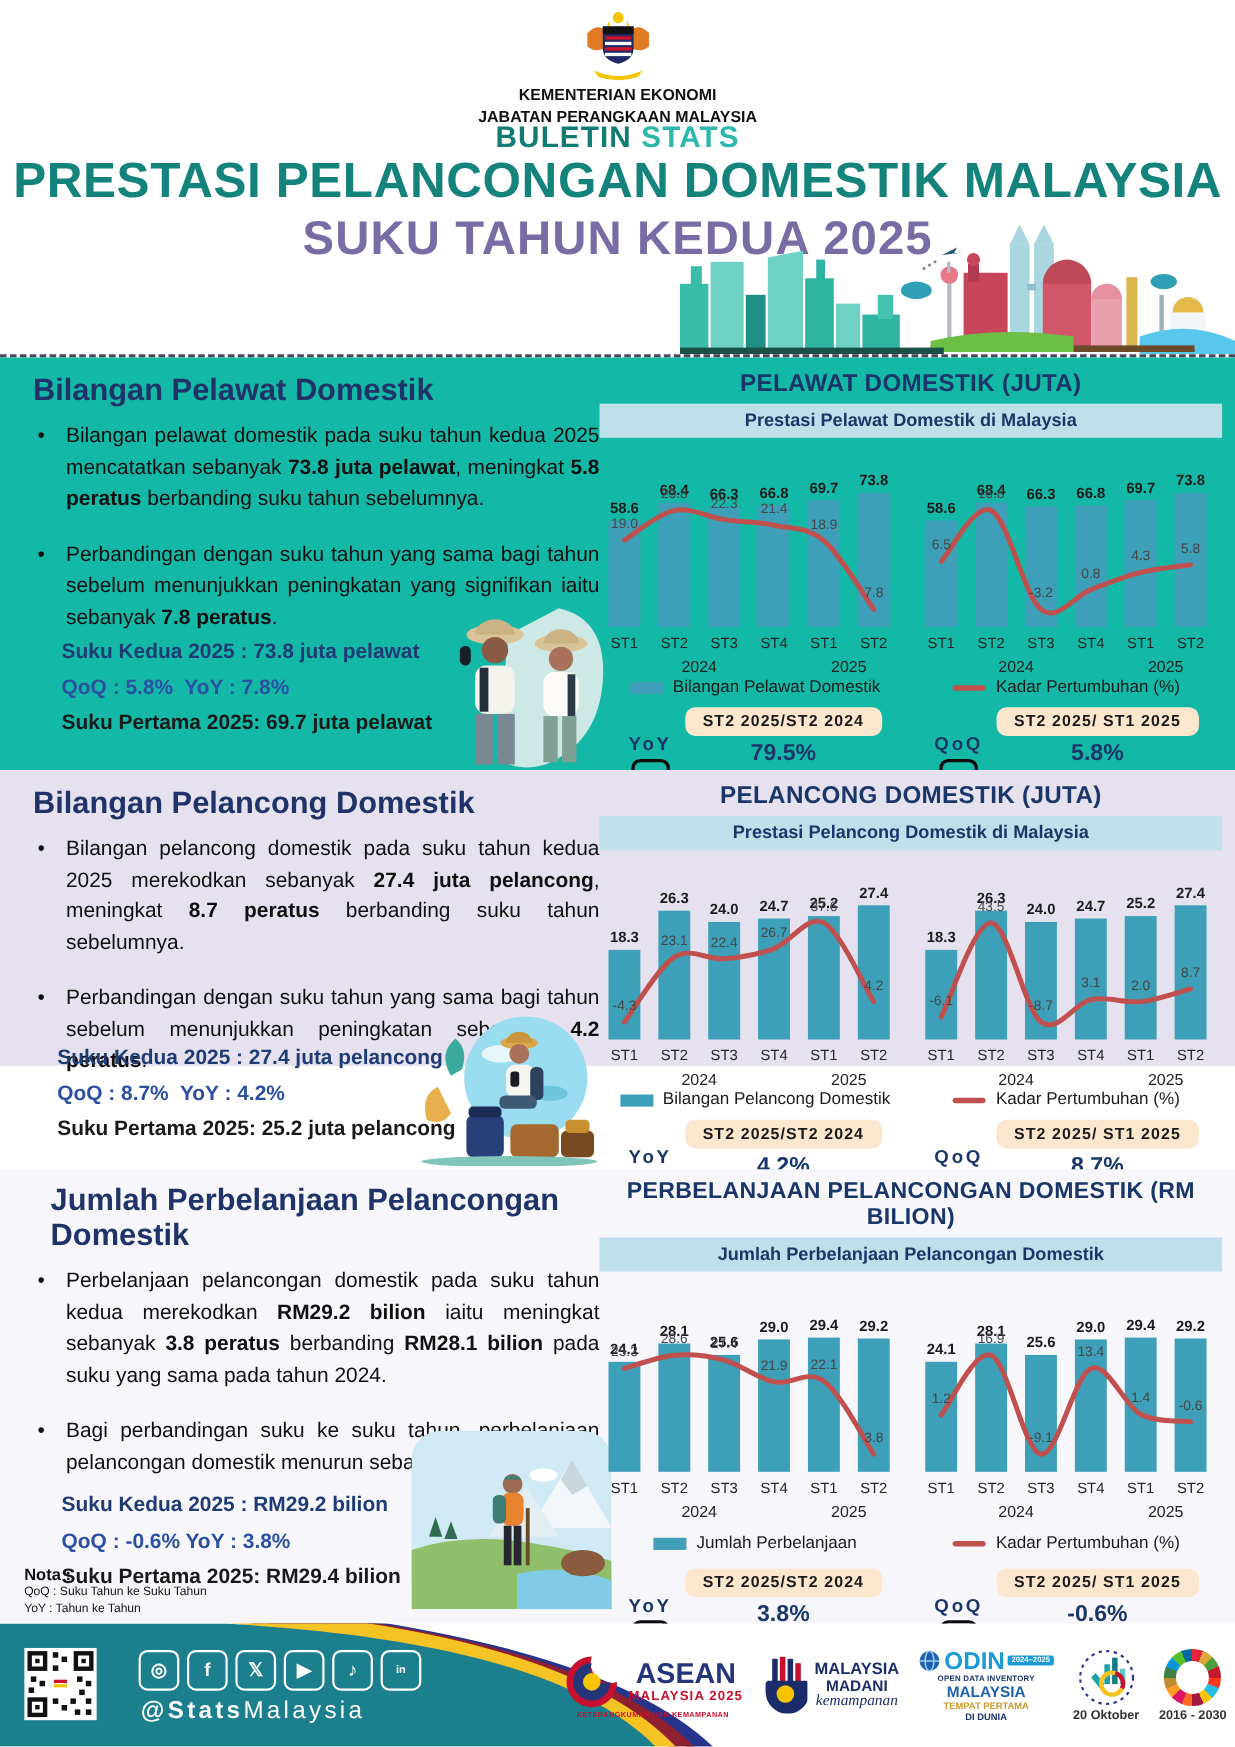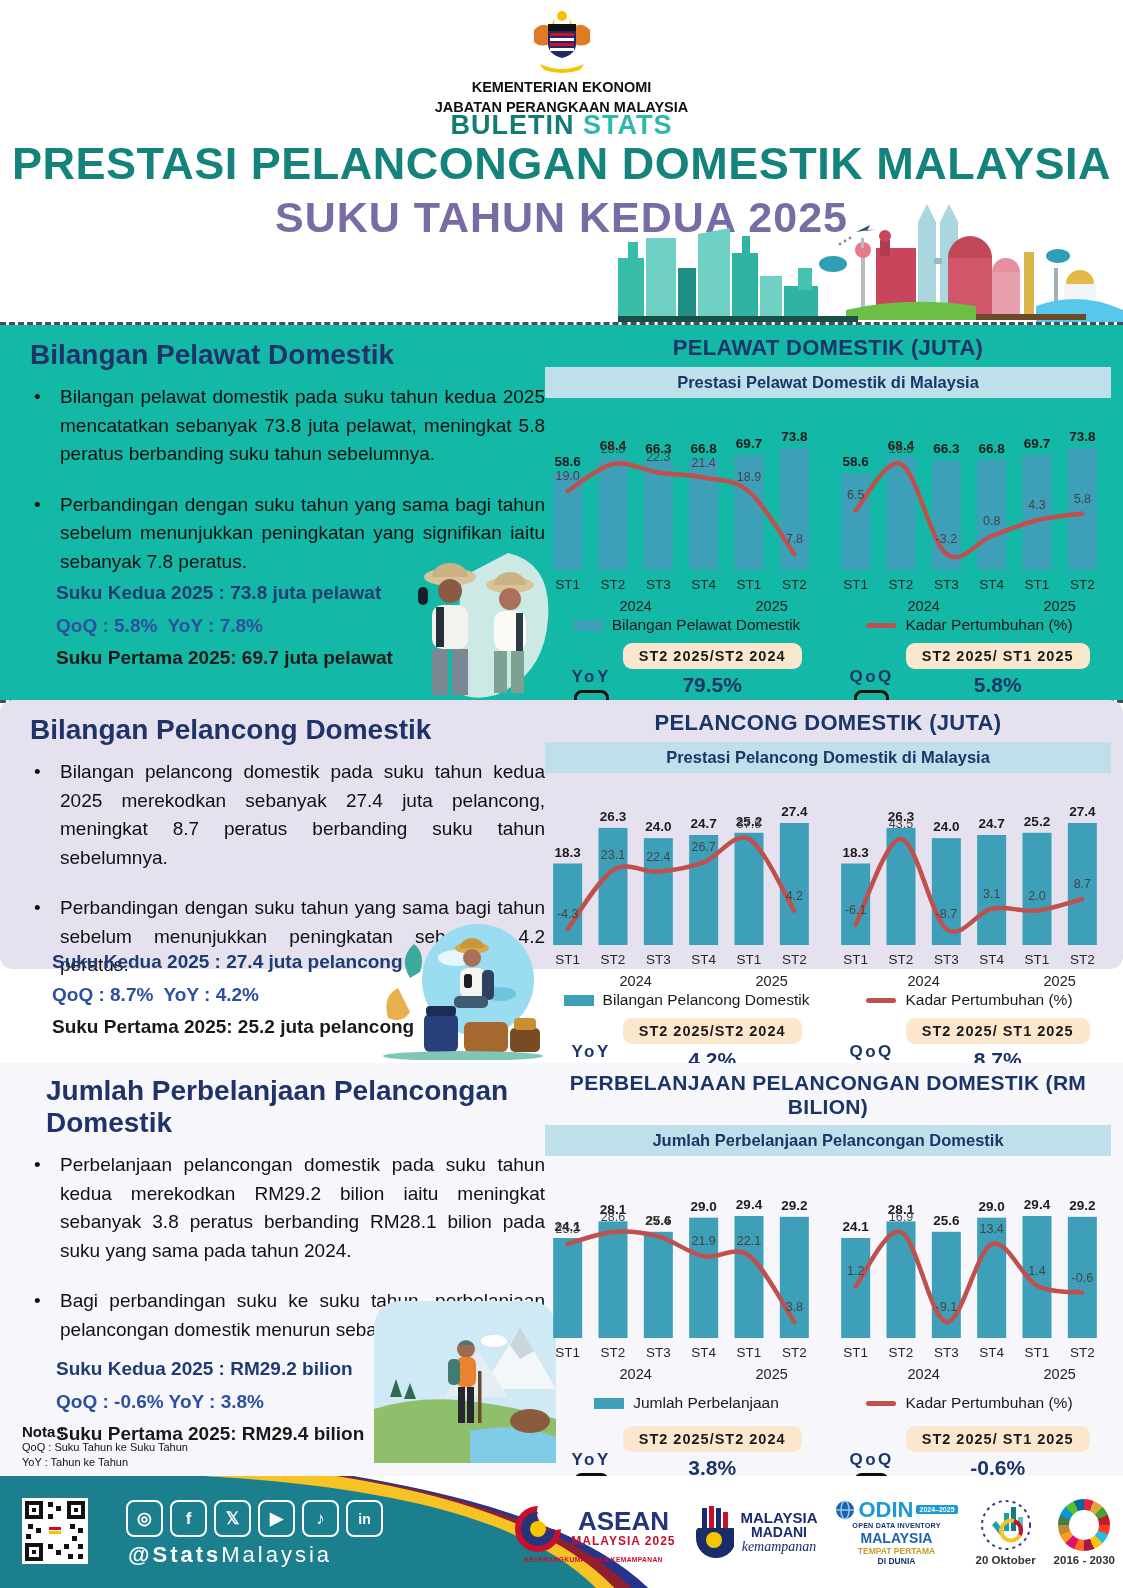--- a/index.html
+++ b/index.html
@@ -15,28 +15,28 @@
   .bulletin .w1{color:#127C74;} .bulletin .w2{color:#2EB8AC;}
   .main-title{position:absolute;left:0;top:138px;width:1123px;text-align:center;
               font-size:45px;font-weight:800;color:#14837C;letter-spacing:.5px;}
   .sub-title{position:absolute;left:0;top:193px;width:1123px;text-align:center;
              font-size:43px;font-weight:800;color:#796CA5;letter-spacing:1px;}
   .skyline{position:absolute;right:0;top:198px;}
   .dash{position:absolute;left:0;width:1123px;border-top:3px dashed #4A4A5E;}
   
   .section{position:absolute;left:0;width:1123px;}
   .sec1{top:325px;height:375px;background:#14b8a6;}
-  .sec2{top:700px;height:269px;background:#E5E1EE;border-radius:13px;}
+  .sec2{top:700px;height:269px;background:#E5E1EE;}
   .sec3{top:1063px;height:413px;background:#F7F6FB;}
   .h2{position:absolute;font-size:28px;font-weight:800;color:#1F3368;line-height:1.15;}
   .bullets{position:absolute;width:515px;}
   .bullet{position:relative;padding-left:30px;margin-bottom:22px;
           font-size:19px;color:#101010;text-align:justify;line-height:1.5;}
   .bullet::before{content:"\2022";position:absolute;left:4px;top:0;font-size:19px;color:#101010;}
-  .bullet b{font-weight:400;}
+  .bullet b{font-weight:700;}
   .stats{position:absolute;font-size:19px;font-weight:800;line-height:1.72;}
   .stat-line{white-space:pre-wrap;}
   .st1{color:#1F3B73;} .st2{color:#2B50A1;} .st3{color:#191919;}
   .note{position:absolute;left:22px;bottom:6px;color:#111;}
   .note .nt{font-size:15px;font-weight:800;}
   .note .nl{font-size:11px;line-height:1.35;}
   
   .chartcol{position:absolute;left:545px;width:566px;}
   .c-title{font-size:22px;font-weight:800;color:#1A3668;text-align:center;letter-spacing:.3px;}
   .c-banner{margin-top:6px;height:31px;background:#BFE0EA;display:flex;align-items:center;
@@ -603,21 +603,21 @@
       <circle cx="33" cy="33" r="9" fill="#fff"></circle>
       <rect x="27" y="29" width="12" height="3" fill="#CE1126"></rect>
         <rect x="27" y="33" width="12" height="3" fill="#F7C400"></rect>
     </svg>
     <div class="socials">
       <div class="sic">◎</div>
       <div class="sic">f</div>
       <div class="sic">𝕏</div>
       <div class="sic">▶</div>
       <div class="sic">♪</div>
-      <div class="sic" style="font-size:14px">in</div>
+      <div class="sic" style="font-size:10px">in</div>
     </div>
     <div class="handle">
       <b>@Stats</b><span>Malaysia</span>
     </div>
     <div class="logos">
       <div class="logo">
         <div class="asean-wrap">
           <svg width="54" height="54" viewBox="0 0 54 54">
             <path d="M27 4 a23 23 0 1 0 23 23 a18 18 0 0 1 -23 -23" fill="#C8102E"></path>
             <path d="M27 10 a17 17 0 1 0 17 17 a13 13 0 0 1 -17 -17" fill="#24357A"></path>

